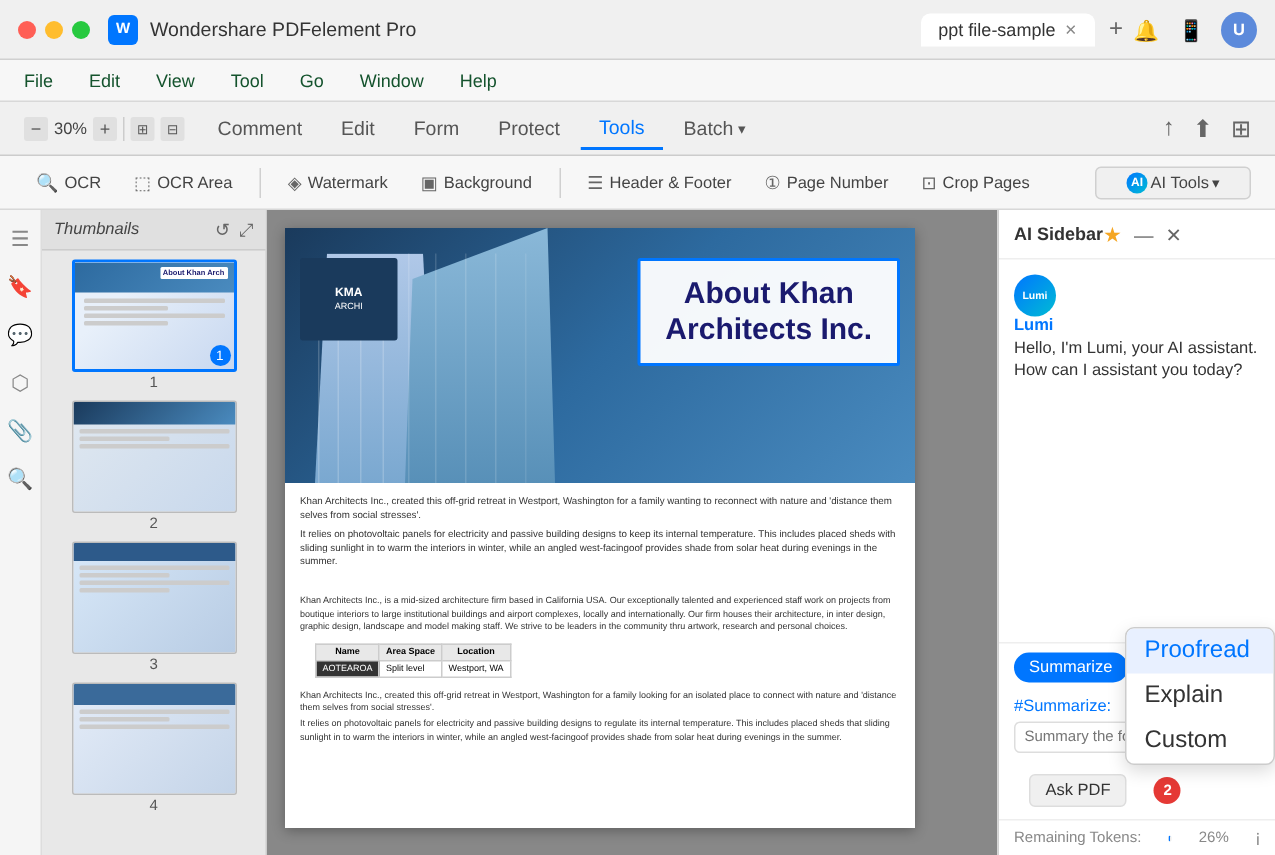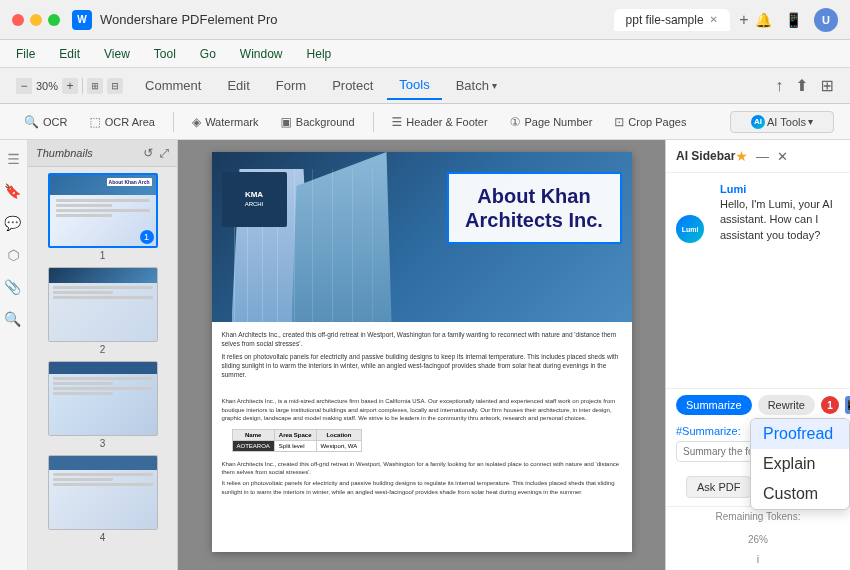--- a/index.html
+++ b/index.html
@@ -144,21 +144,20 @@
       justify-content: center;
     }
 
     
     .pdf-area {
       flex: 1;
       background: #888;
       overflow: hidden;
       position: relative;
       display: flex;
-      justify-content: center;
       align-items: flex-start;
       padding: 12px;
     }
     .pdf-page {
       width: 420px;
       background: white;
       min-height: 400px;
       position: relative;
       box-shadow: 0 2px 8px rgba(0,0,0,0.3);
     }
@@ -259,21 +258,21 @@
       align-items: center;
       justify-content: flex-start;
       border-bottom: 1px solid #eee;
     }
     .ai-sidebar-title { font-size: 12px; font-weight: 600; color: #333; }
     .ai-header-icons { display: flex; align-items: center; gap: 8px; }
     .ai-icon { font-size: 14px; color: #f5a623; cursor: pointer; }
     .ai-header-icon { font-size: 13px; color: #666; cursor: pointer; }
 
     .ai-chat-area { padding: 10px; flex: 1; overflow-y: auto; }
-    .ai-logo-row { display: flex; align-items: flex-end; gap: 16px; margin-bottom: 8px; }
+    .ai-logo-row { display: flex; align-items: flex-start; gap: 0; margin-bottom: 8px; flex-direction: column; }
     .ai-logo-circle { width: 28px; height: 28px; background: linear-gradient(135deg, #0076ff, #00bcd4); border-radius: 50%; display: flex; align-items: center; justify-content: center; color: white; font-size: 11px; font-weight: bold; flex-shrink: 0; }
     .ai-message { font-size: 11px; color: #333; line-height: 1.4; }
     .ai-name { font-size: 11px; font-weight: 600; color: #0076ff; margin-bottom: 2px; }
 
     .ai-action-row {
       display: flex;
       gap: 6px;
       padding: 6px 10px;
       border-top: 1px solid #eee;
       align-items: center;
@@ -299,21 +298,21 @@
       justify-content: center;
       font-size: 10px;
       font-weight: bold;
       flex-shrink: 0;
     }
 
     .ai-summarize-label { padding: 4px 10px; font-size: 11px; color: #0076ff; font-weight: 500; }
     .ai-input-area { padding: 0 10px 6px; }
     .ai-input { width: 100%; border: 1px solid #ddd; border-radius: 4px; padding: 4px 6px; font-size: 10px; color: #999; }
     .ai-ask-btn { padding: 4px 10px; font-size: 11px; color: #333; background: #f0f0f0; border: 1px solid #ddd; border-radius: 4px; cursor: pointer; margin: 4px 10px; }
-    .ai-tokens { padding: 4px 10px; font-size: 10px; color: #888; display: flex; align-items: center; gap: 6px; border-top: 1px solid #eee; flex-direction: column; }
+    .ai-tokens { padding: 4px 10px; font-size: 10px; color: #888; display: flex; align-items: center; gap: 18px; border-top: 1px solid #eee; }
     .token-bar { flex: 1; height: 4px; background: #eee; border-radius: 2px; overflow: hidden; }
     .token-fill { height: 100%; background: #0076ff; width: 26%; border-radius: 2px; }
 
     
     .context-menu {
       position: absolute;
       bottom: 60px;
       right: 0;
       width: 100px;
       background: white;

